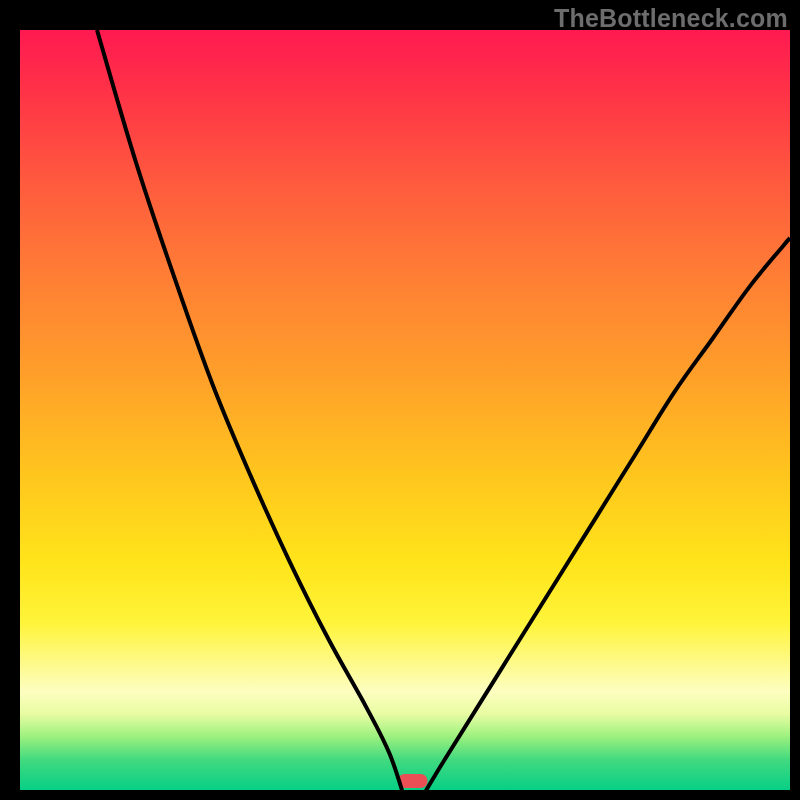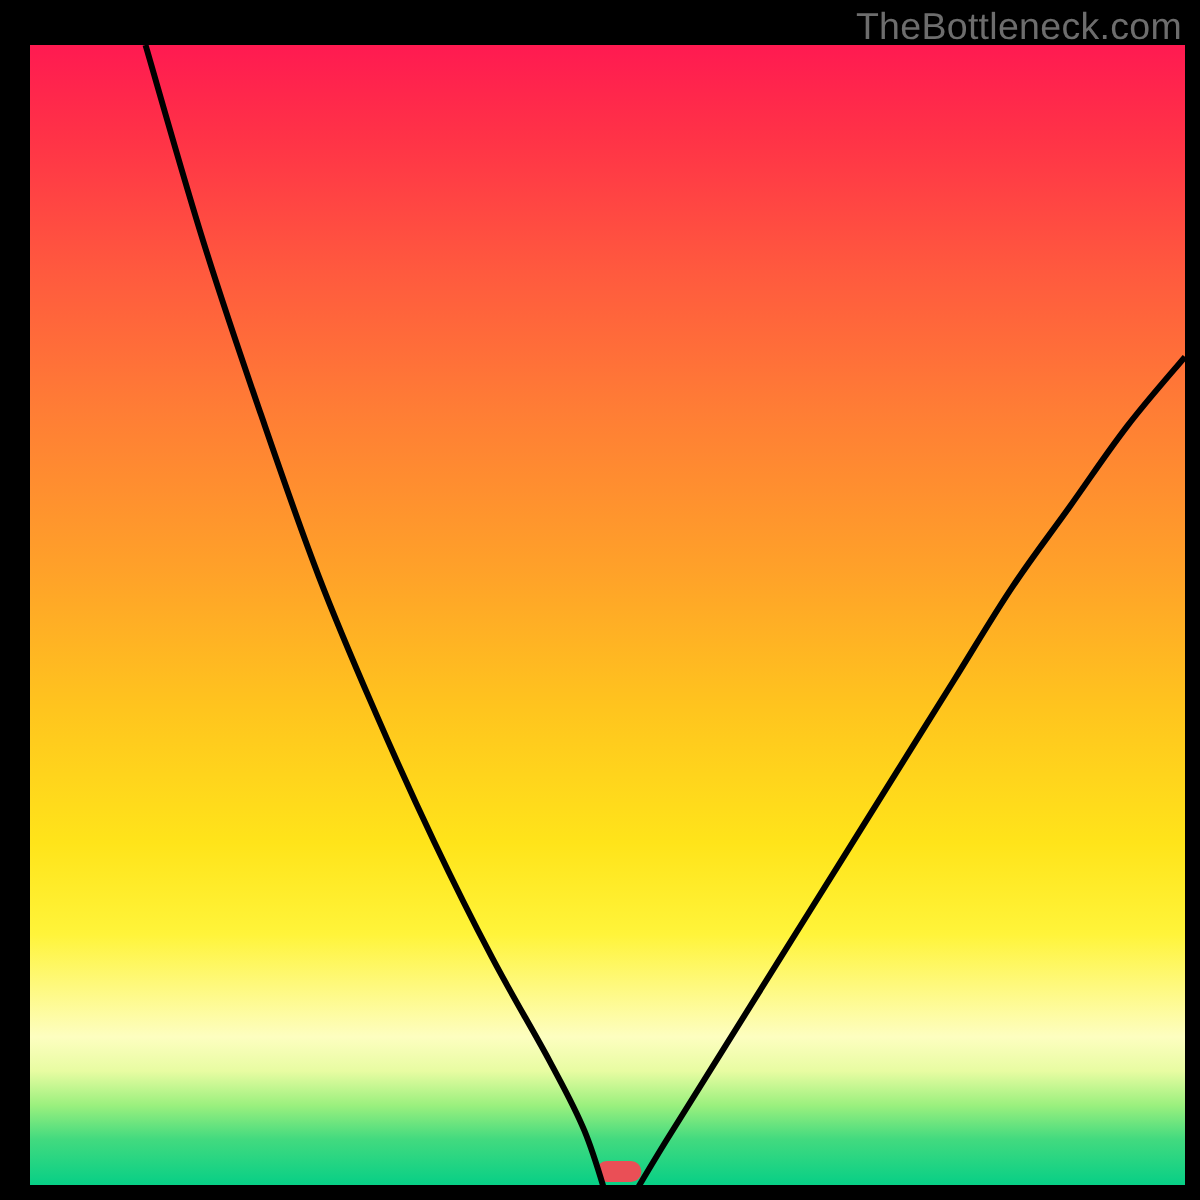--- a/index.html
+++ b/index.html
@@ -16,21 +16,21 @@
     width: 800px;
     height: 800px;
     background: #000;
   }
   .watermark {
     position: absolute;
     top: 4px;
     right: 12px;
     color: #6d6d6d;
     font-size: 25px;
-    font-weight: 400;
+    font-weight: 700;
     letter-spacing: 0.2px;
   }
   .plot {
     position: absolute;
     left: 20px;
     top: 30px;
     width: 770px;
     height: 760px;
   }
   .gradient {

